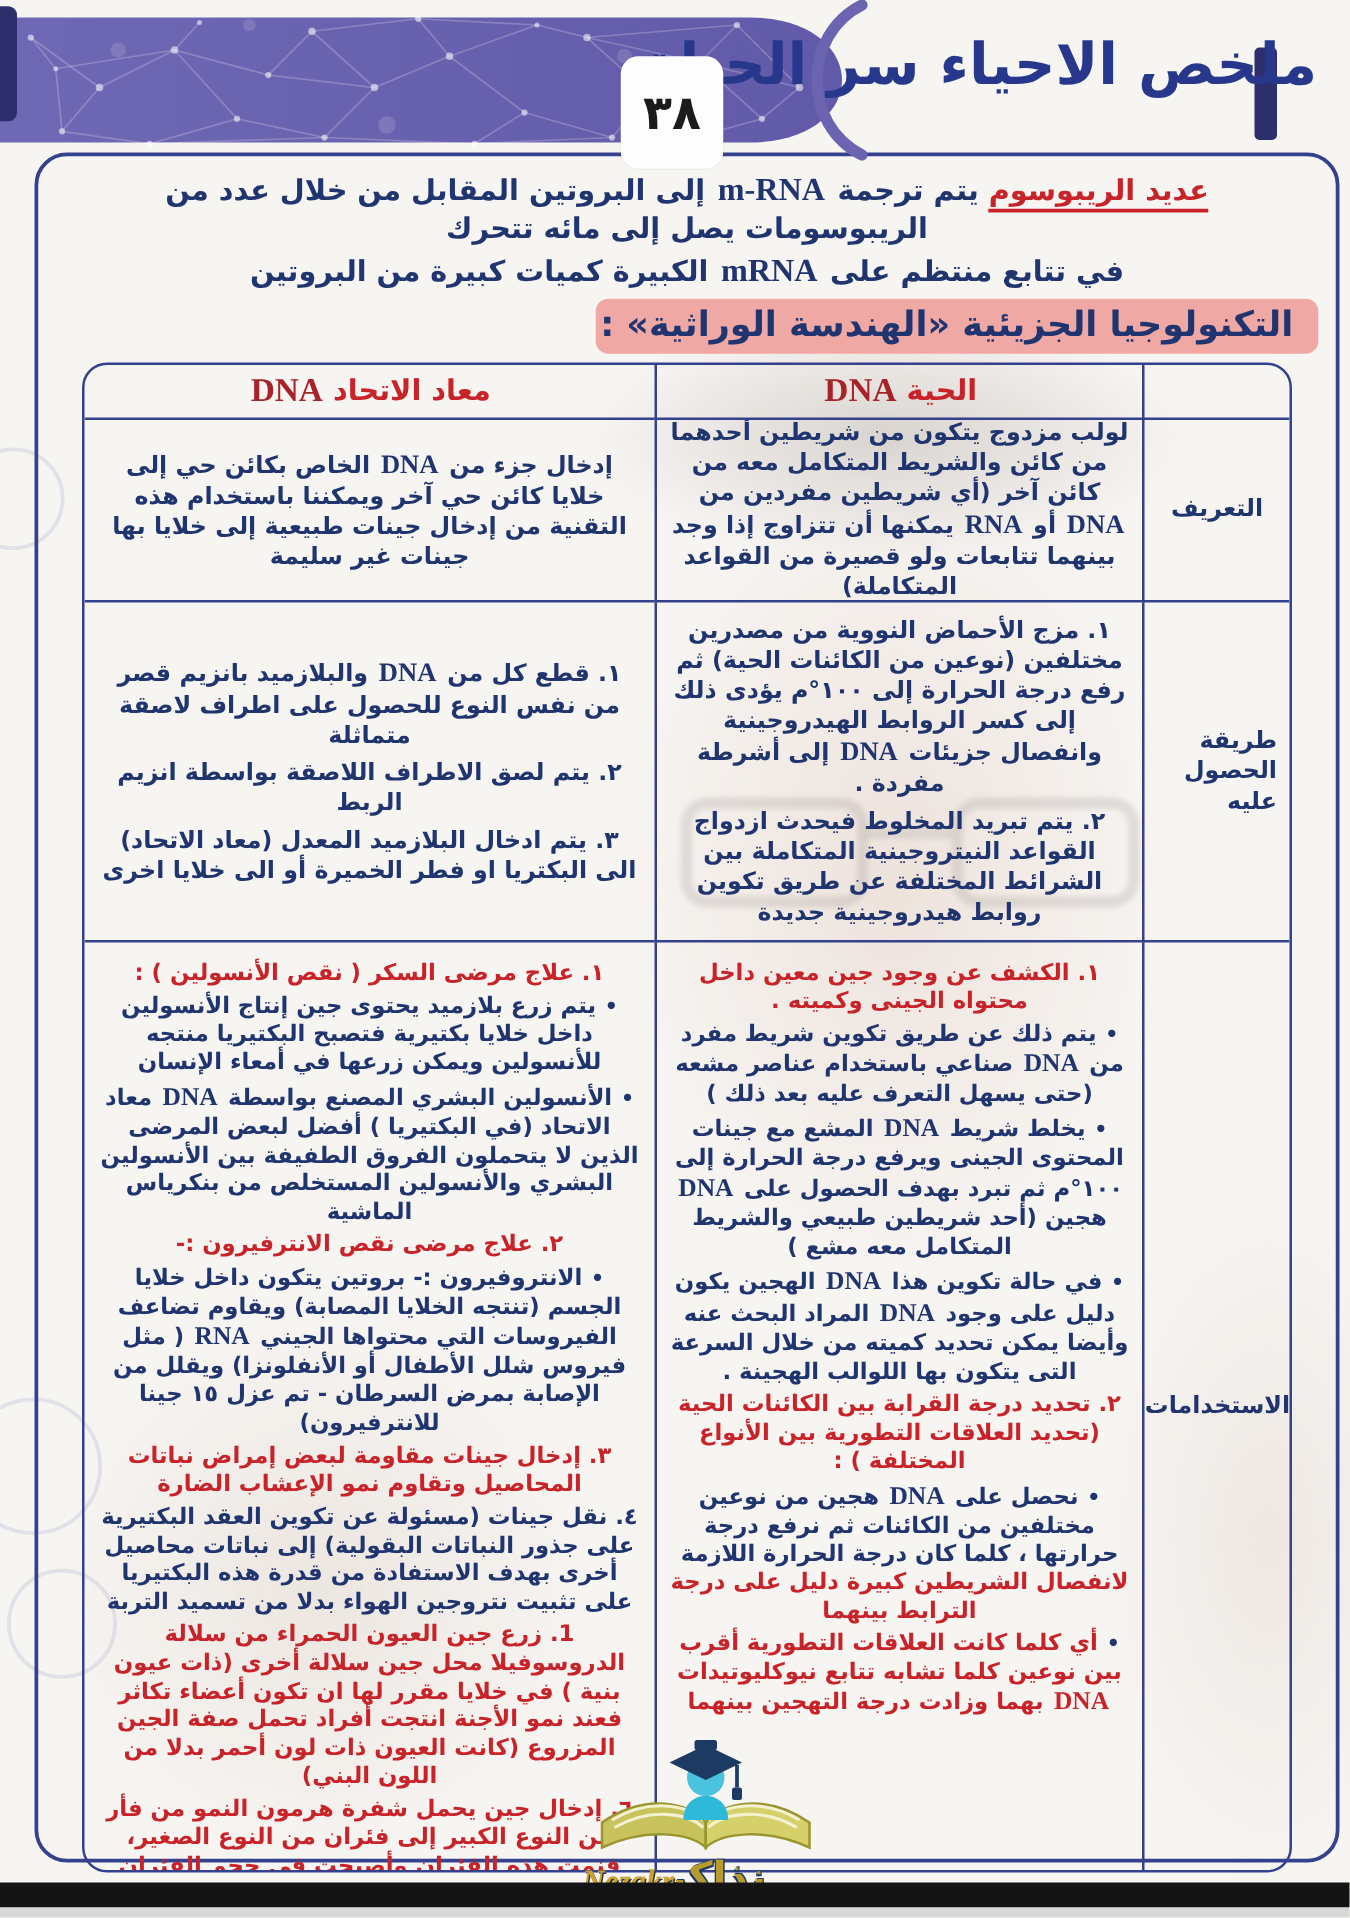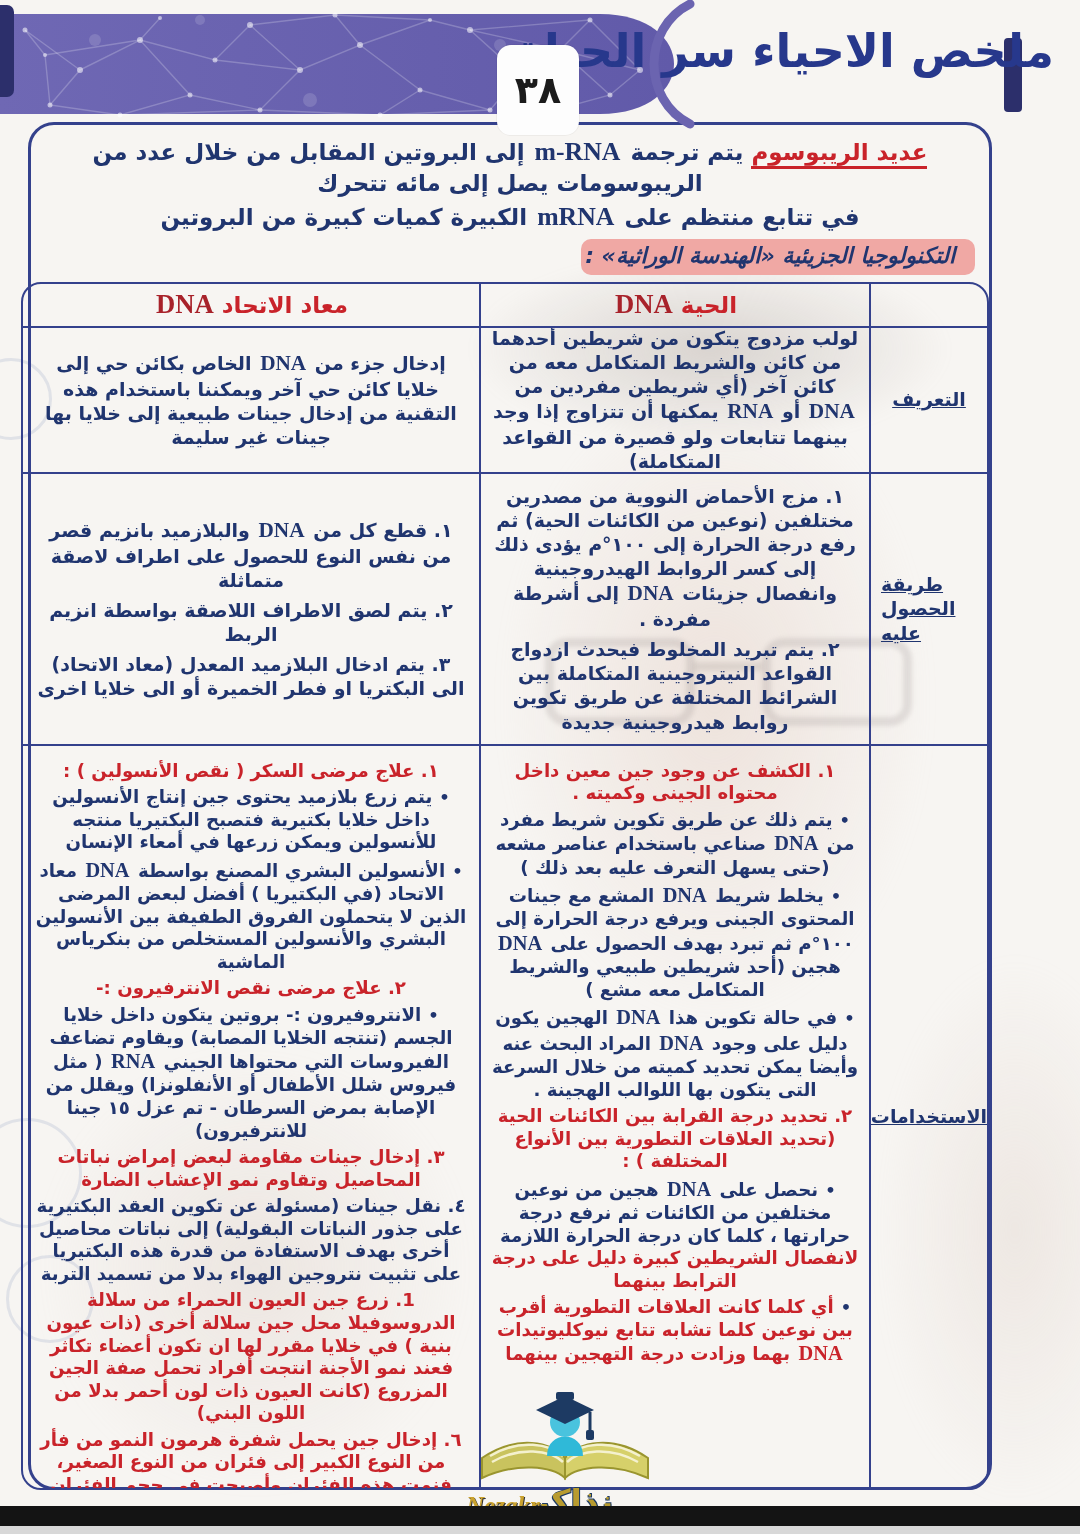--- a/index.html
+++ b/index.html
@@ -21,45 +21,45 @@
     position:absolute;left:497px;top:45px;width:82px;height:90px;background:#fdfdfd;border-radius:14px;
     display:flex;align-items:center;justify-content:center;z-index:4;
     font-size:38px;font-weight:bold;color:#1b1b1b;box-shadow:0 0 0 1px rgba(0,0,0,.04);
   }
   .page-title{
     position:absolute;right:26px;top:24px;width:440px;z-index:3;text-align:center;
     font-size:46px;font-weight:bold;color:var(--title);letter-spacing:-1px;white-space:nowrap;
   }
   
   .content-box{
-    position:absolute;left:28px;top:122px;width:964px;height:1368px;z-index:1;
+    position:absolute;left:28px;top:122px;width:1044px;height:1368px;z-index:1;
     border:3px solid var(--border);border-radius:26px;
   }
   .intro{
     padding:8px 34px 0 34px;text-align:center;
     font-size:23px;font-weight:bold;color:var(--navy);line-height:1.48;
   }
   .section-label-wrap{padding:2px 14px 0 0;text-align:right;}
   .section-label{
     display:inline-block;background:var(--pink);border-radius:10px;
-    padding:4px 20px 7px 4px;font-size:22px;font-weight:bold;color:var(--navy);font-style:italic;
+    padding:4px 20px 7px 4px;font-size:28px;font-weight:bold;color:var(--navy);
   }
   
   .dna-table{
     width:968px;height:1208px;margin:7px auto 0 auto;direction:rtl;
     display:grid;grid-template-columns:118px 390px 1fr;grid-template-rows:44px 146px 272px 1fr;
     border:2.5px solid var(--border);border-radius:20px;overflow:hidden;background:transparent;
   }
   .cell{overflow:hidden;display:flex;flex-direction:column;justify-content:center;padding:6px 10px;}
   .cell.vline{border-left:2.5px solid var(--border);}
   .cell.hline{border-bottom:2.5px solid var(--border);}
   .cell.head{flex-direction:row;align-items:center;justify-content:center;gap:6px;font-size:23px;font-weight:bold;}
   .cell.r3{justify-content:flex-start;padding-top:12px;font-size:18.2px;}
   .cell.r3 .tline{margin:2px 0;line-height:1.24;}
-  .row-label{align-items:center;text-align:left;font-size:20px;font-weight:bold;line-height:1.3;text-decoration:underline;}
+  .row-label{align-items:center;text-align:right;font-size:20px;font-weight:bold;line-height:1.3;}
   .lbl-n{color:var(--navy);} .lbl-r{color:var(--red);}
   .tline{margin:3px 0;text-align:center;font-size:inherit;font-weight:bold;line-height:1.27;}
   .cell{font-size:19px;color:var(--navy);}
   .bdot{color:var(--navy);margin-left:7px;font-size:.9em;}
   .sg-n{color:var(--navy);}
   .sg-r{color:var(--red);}
   .sg-ru{color:var(--red);border-bottom:3px solid var(--red);padding-bottom:1px;}
   .sg-l,.sg-lr,.sg-ld{font-family:"Liberation Serif","DejaVu Serif",serif;font-size:1.12em;font-weight:700;padding:0 2px;}
   .sg-l{color:var(--navy);} .sg-lr{color:var(--red);} .sg-ld{color:var(--dark_red);font-size:1.16em;}
   

